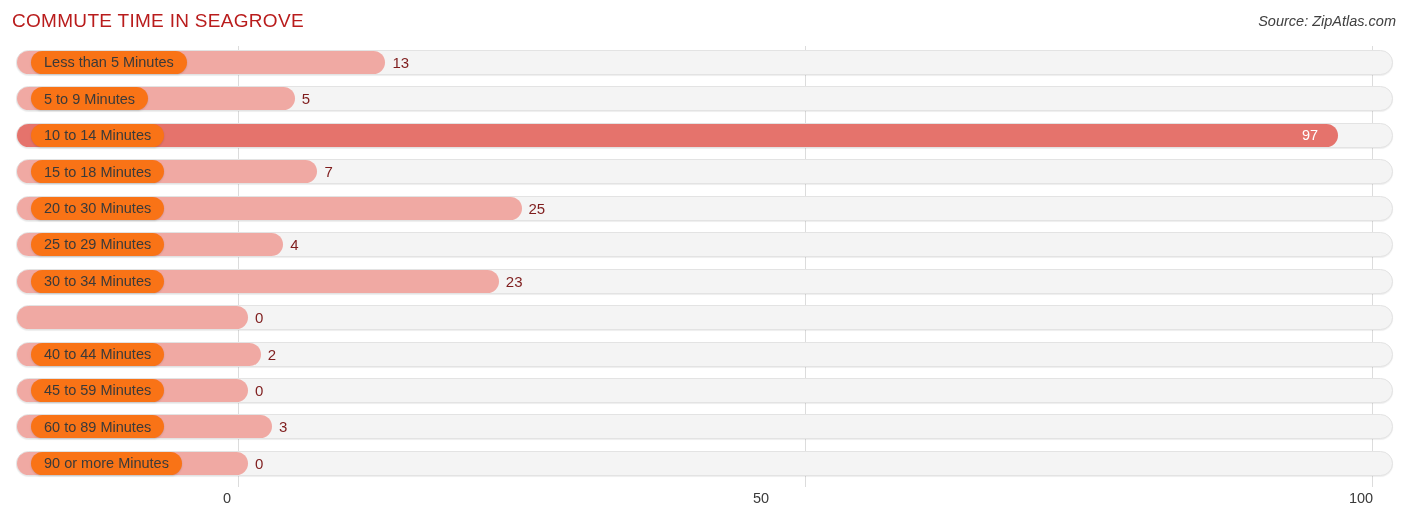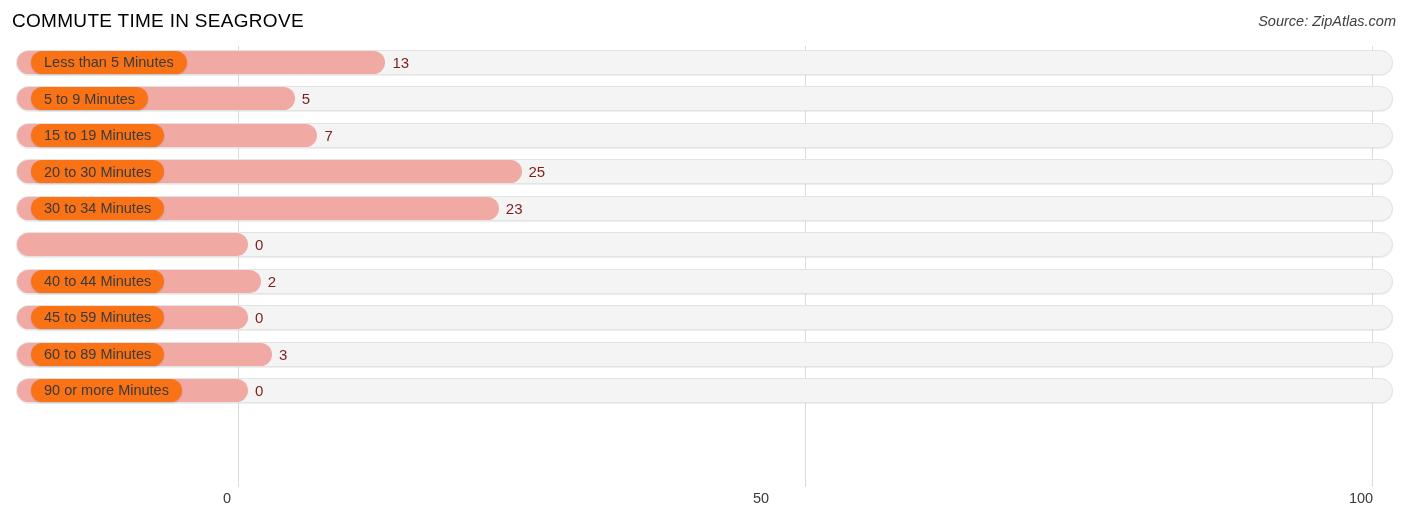--- a/index.html
+++ b/index.html
@@ -20,21 +20,21 @@
   .header {
     position: absolute;
     left: 0; top: 0;
     width: 1406px; height: 46px;
   }
   .chart-title {
     position: absolute;
     left: 12px; top: 10px;
     font-size: 19px;
     letter-spacing: 0.3px;
-    color: #000000;
+    color: #b91c1c;
     font-weight: 400;
     white-space: nowrap;
   }
   .source-note {
     position: absolute;
     right: 10px; top: 13px;
     font-size: 14.5px;
     font-style: italic;
     color: #404040;
     white-space: nowrap;
@@ -176,33 +176,49 @@
       <div class="row">
         <div class="track"></div>
         <div class="bar" style="width: 277.7px;"></div>
         <div class="pill">
           <span class="pill-label">5 to 9 Minutes</span>
         </div>
         <div class="value-out" style="left: 301.7px;">5</div>
       </div>
       <div class="row">
         <div class="track"></div>
+        <div class="bar highlight" style="width: 1320.98px;"></div>
+        <div class="pill">
+          <span class="pill-label">10 to 14 Minutes</span>
+        </div>
+        <div class="value-in" style="left: 1301.98px;">97</div>
+      </div>
+      <div class="row">
+        <div class="track"></div>
         <div class="bar" style="width: 300.38px;"></div>
         <div class="pill">
-          <span class="pill-label">15 to 19 Minutes</span>
+          <span class="pill-label">15 to 18 Minutes</span>
         </div>
         <div class="value-out" style="left: 324.38px;">7</div>
       </div>
       <div class="row">
         <div class="track"></div>
         <div class="bar" style="width: 504.5px;"></div>
         <div class="pill">
           <span class="pill-label">20 to 30 Minutes</span>
         </div>
         <div class="value-out" style="left: 528.5px;">25</div>
+      </div>
+      <div class="row">
+        <div class="track"></div>
+        <div class="bar" style="width: 266.36px;"></div>
+        <div class="pill">
+          <span class="pill-label">25 to 29 Minutes</span>
+        </div>
+        <div class="value-out" style="left: 290.36px;">4</div>
       </div>
       <div class="row">
         <div class="track"></div>
         <div class="bar" style="width: 481.82px;"></div>
         <div class="pill">
           <span class="pill-label">30 to 34 Minutes</span>
         </div>
         <div class="value-out" style="left: 505.82px;">23</div>
       </div>
       <div class="row">

